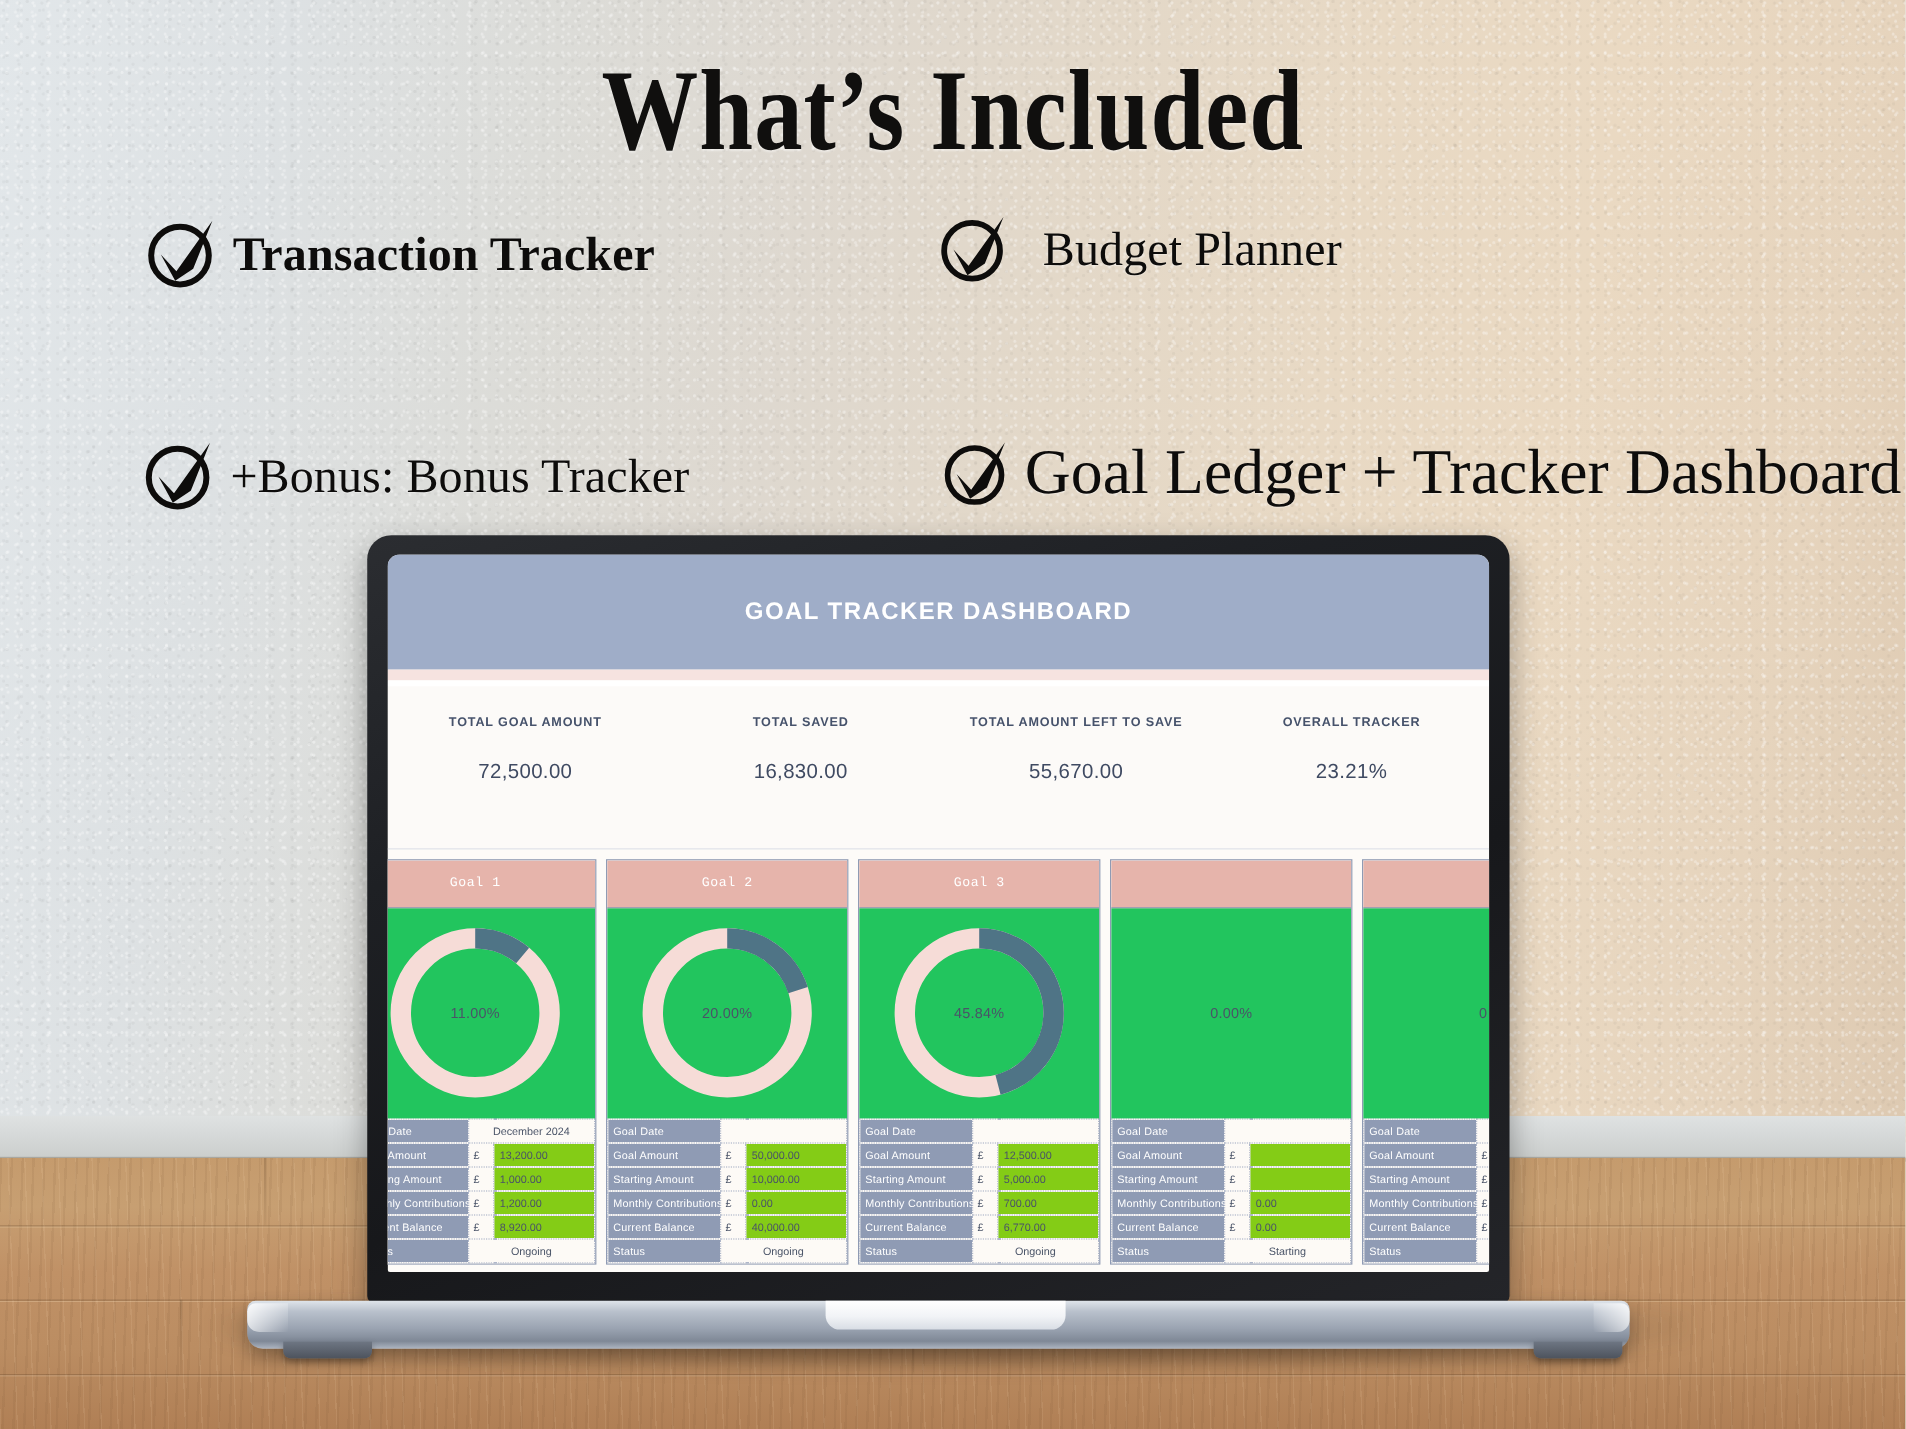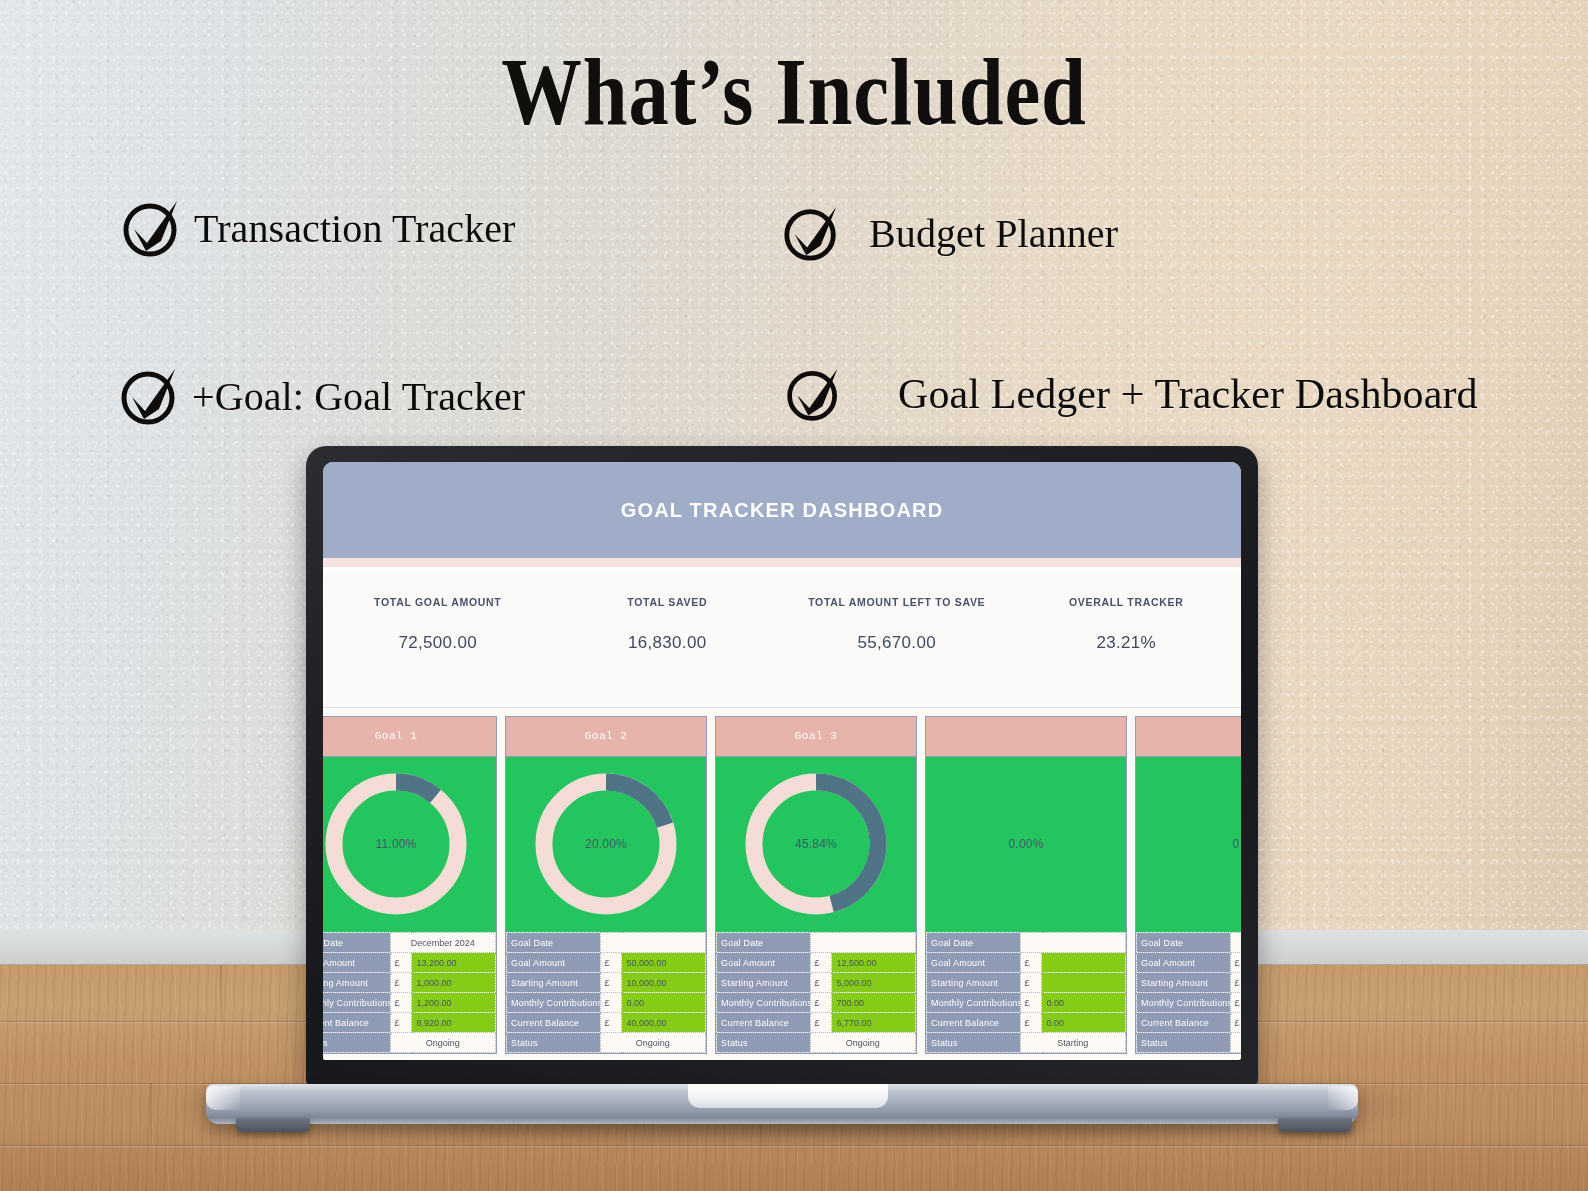--- a/index.html
+++ b/index.html
@@ -93,25 +93,25 @@
   }
   .check-item .label {
     font-family: "Liberation Serif", serif;
     font-size: 40px;
     letter-spacing: .1px;
     text-shadow: 0 1px 1px rgba(255,255,255,.4);
   }
   .check-mark { position: relative; display: inline-block; flex: none; }
   .check-mark svg { display: block; }
 
-  #item-0 { left: 120px; top: 196px; }
-  #item-1 { left: 781px; top: 202px; gap: 26px; }
+  #item-0 { left: 120px; top: 179px; font-weight: bold; }
+  #item-1 { left: 781px; top: 176px; gap: 26px; }
   #item-2 { left: 118px; top: 364px; }
   #item-3 { left: 784px; top: 364px; }
-  #item-3 .label { font-size: 42px; margin-left: 44px; }
+  #item-3 .label { font-size: 53px; }
 
   
   #laptop { position: absolute; left: 0; top: 0; width: 1588px; height: 903px; pointer-events: none; }
   #laptop > * { pointer-events: auto; }
 
   .lid {
     position: absolute; left: 306px; top: 446px; width: 952px; height: 640px;
     background: linear-gradient(160deg,#2b2d31 0%, #1e2024 30%, #17181b 60%, #242529 100%);
     border-radius: 20px 20px 6px 6px;
     padding: 14px 14px 30px 14px;
@@ -268,21 +268,21 @@
     <span class="label">Budget Planner</span>
   </div>
 
   <div class="check-item" id="item-2">
     <span class="check-mark">
       <svg width="64" height="64" viewBox="0 0 64 64" aria-hidden="true">
         <circle cx="30" cy="34" r="24" fill="none" stroke="#0d0c0b" stroke-width="5"></circle>
         <path d="M14 33 L27 47 L57 5 L41 45 L26 55 Z" fill="#0d0c0b"></path>
       </svg>
     </span>
-    <span class="label">+Goal: Goal Tracker</span>
+    <span class="label">+Bonus: Bonus Tracker</span>
   </div>
 
   <div class="check-item" id="item-3">
     <span class="check-mark">
       <svg width="60" height="60" viewBox="0 0 64 64" aria-hidden="true">
         <circle cx="30" cy="34" r="24" fill="none" stroke="#0d0c0b" stroke-width="5"></circle>
         <path d="M14 33 L27 47 L57 5 L41 45 L26 55 Z" fill="#0d0c0b"></path>
       </svg>
     </span>
     <span class="label">Goal Ledger + Tracker Dashboard</span>

